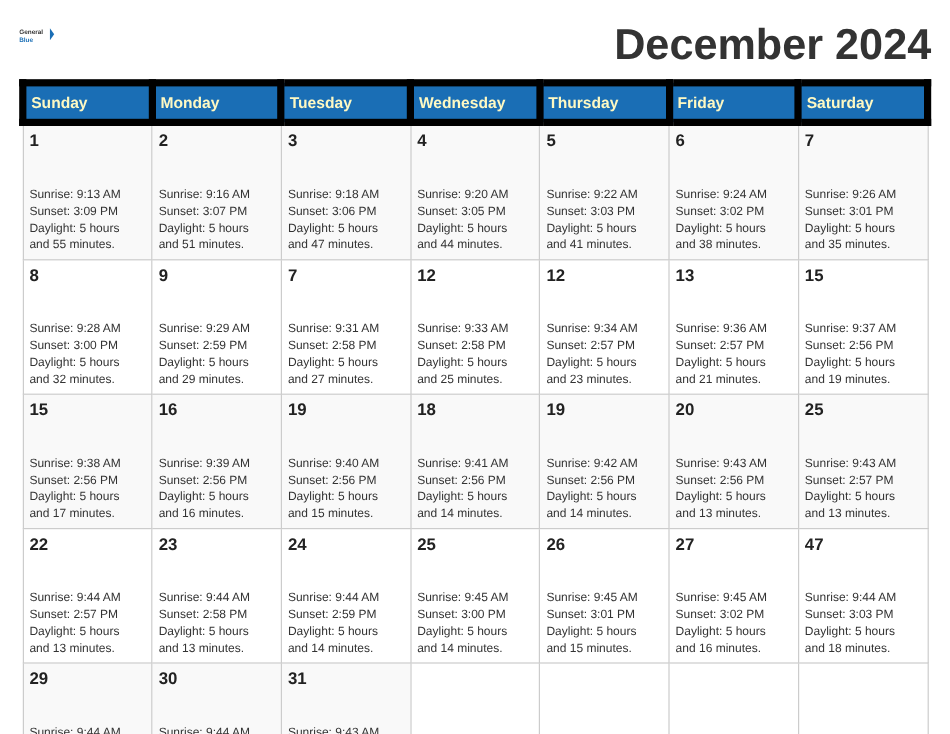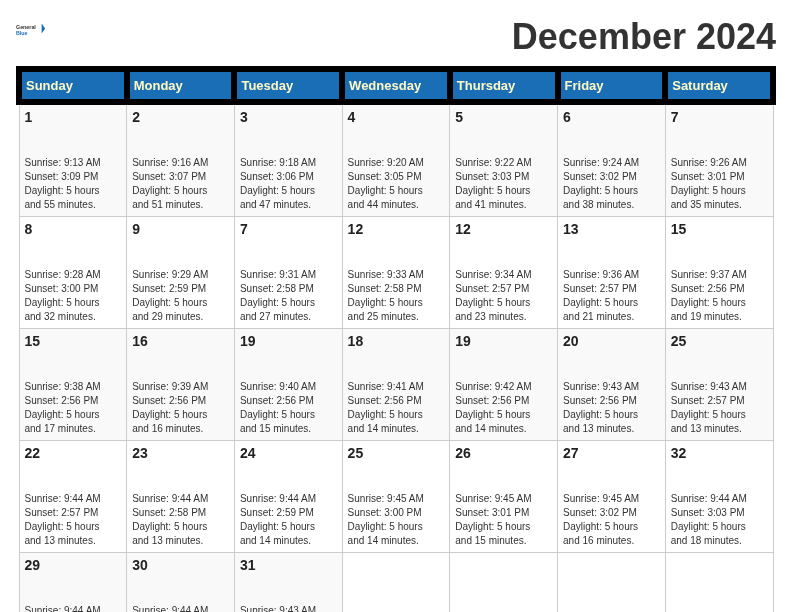--- a/index.html
+++ b/index.html
@@ -216,21 +216,21 @@
       </td>
         <td>
         <span class="day-number">26</span>
         <div class="day-info">Sunrise: 9:45 AM<br>Sunset: 3:01 PM<br>Daylight: 5 hours<br>and 15 minutes.</div>
       </td>
         <td>
         <span class="day-number">27</span>
         <div class="day-info">Sunrise: 9:45 AM<br>Sunset: 3:02 PM<br>Daylight: 5 hours<br>and 16 minutes.</div>
       </td>
         <td>
-        <span class="day-number">32</span>
+        <span class="day-number">47</span>
         <div class="day-info">Sunrise: 9:44 AM<br>Sunset: 3:03 PM<br>Daylight: 5 hours<br>and 18 minutes.</div>
       </td>
       </tr>
       <tr>
         <td>
         <span class="day-number">29</span>
         <div class="day-info">Sunrise: 9:44 AM<br>Sunset: 3:04 PM<br>Daylight: 5 hours<br>and 19 minutes.</div>
       </td>
         <td>
         <span class="day-number">30</span>

